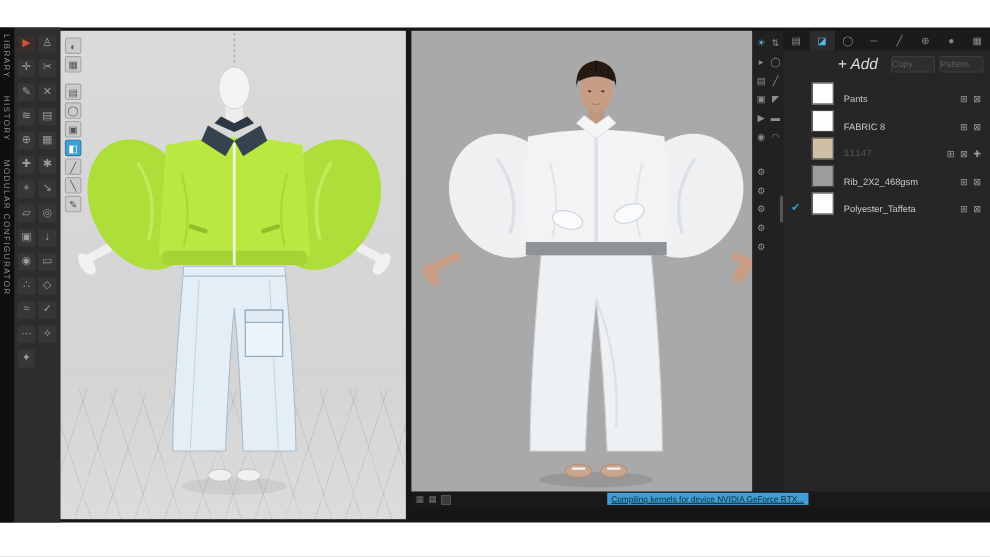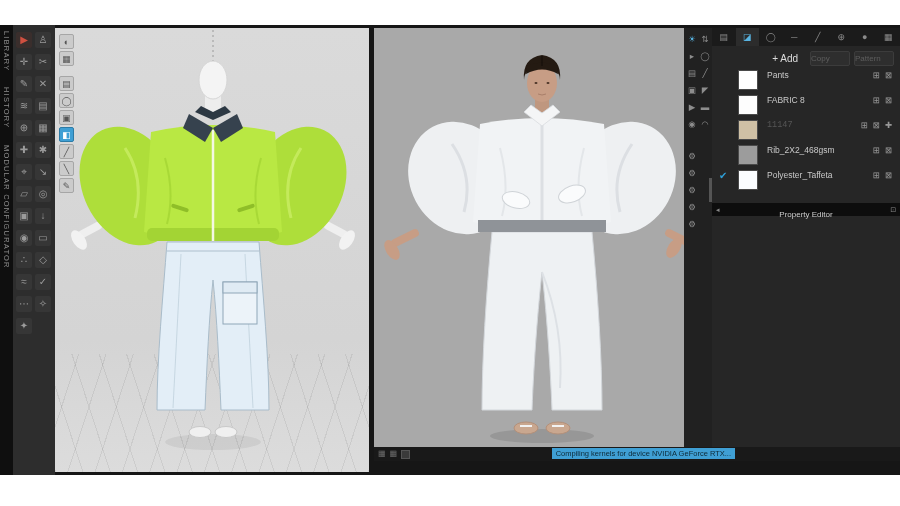--- a/index.html
+++ b/index.html
@@ -44,36 +44,36 @@
   .rstrip .ticon{width:12px;height:12px;color:#8d8d8d;font-size:8.5px;line-height:12px;text-align:center;cursor:pointer;}
   .rstrip .ticon.accent{color:#58b4e2;}
   .rscroll{position:absolute;right:0;top:150px;width:3px;height:24px;background:#555;}
 
   
   .bbar{position:absolute;left:374px;top:422px;width:526px;height:14px;background:#191919;}
   .bbar .licons{position:absolute;left:4px;top:1px;display:flex;gap:4px;}
   .bbar .licons .ticon{color:#6e6e6e;font-size:8px;line-height:12px;cursor:pointer;}
   .bbar .chip{width:9px;height:9px;margin-top:2px;background:#3a3a3a;border:1px solid #555;box-sizing:border-box;}
   .statusmsg{position:absolute;right:165px;top:1px;height:11px;line-height:11px;
-             background:#3f9fd4;color:#0d2a38;font-size:7.5px;padding:0 4px;}
+             background:#3f9fd4;color:#0d2a38;font-size:7.5px;padding:0 4px;text-decoration:underline;}
   .btabs{position:absolute;left:374px;top:436px;width:526px;height:12px;background:#232323;
          border-bottom:1px solid #8f8f8f;display:flex;align-items:center;gap:18px;padding-left:6px;box-sizing:border-box;}
   .btabs span{font-size:7.5px;color:#c9c9c9;cursor:pointer;}
 
   
   .rpanel{position:absolute;left:712px;top:3px;width:188px;height:419px;background:#262626;}
   .ptabs{height:18px;background:#1b1b1b;display:flex;align-items:stretch;}
   .ptabs .ticon{flex:1;color:#8a8a8a;font-size:9px;line-height:18px;text-align:center;cursor:pointer;}
   .ptabs .ticon.accent{color:#58b4e2;background:#2c2c2c;}
   .btnrow{height:20px;display:flex;justify-content:flex-end;align-items:center;gap:4px;padding:2px 6px 0 0;}
-  .addbtn{font-size:10px;color:#dcdcdc;padding:2px 8px;cursor:pointer;}
+  .addbtn{font-size:14px;color:#dcdcdc;padding:2px 8px;cursor:pointer;font-style:italic;}
   .dimbtn{font-size:8px;color:#5e5e5e;background:#2e2e2e;border:1px solid #3c3c3c;border-radius:2px;
           padding:2px 0;width:38px;text-align:left;cursor:pointer;}
   .flist{margin-top:2px;}
-  .frow{height:25px;display:flex;align-items:flex-start;position:relative;padding-left:26px;cursor:pointer;}
+  .frow{height:25px;display:flex;align-items:flex-end;position:relative;padding-left:26px;cursor:pointer;}
   .frow .check{position:absolute;left:7px;color:#2e9fd8;font-size:10px;}
   .frow .swatch{width:20px;height:20px;border:1px solid #4a4a4a;box-sizing:border-box;margin-right:9px;flex:none;}
   .frow .fname{font-size:8.5px;color:#c9c9c9;}
   .frow.dim .fname{color:#565656;font-family:Liberation Mono, monospace;}
   .frow .acts{margin-left:auto;display:flex;gap:5px;padding-right:8px;}
   .frow .acts .ticon{color:#989898;font-size:8.5px;cursor:pointer;}
   .peheader{margin-top:8px;height:13px;background:#0d0d0d;position:relative;text-align:center;}
   .peheader .petitle{font-size:8px;color:#cfcfcf;line-height:13px;}
   .peheader .arr{position:absolute;left:4px;top:0;font-size:7px;color:#888;line-height:13px;cursor:pointer;}
   .peheader .pop{position:absolute;right:4px;top:0;font-size:7px;color:#888;line-height:13px;cursor:pointer;}
@@ -310,21 +310,16 @@
         <div class="frow">
           <span class="check">✔</span>
           <div class="swatch" style="background-color: rgb(251, 253, 255);"></div>
           <span class="fname">Polyester_Taffeta</span>
           <div class="acts">
               <span class="ticon">⊞</span>
               <span class="ticon">⊠</span>
             </div>
         </div>
       </div>
-      <div class="peheader">
-        <span class="arr">◂</span>
-        <span class="petitle">Property Editor</span>
-        <span class="pop">⊡</span>
-      </div>
     </div>
 
   </div>
 </div>
 
 </body></html>

